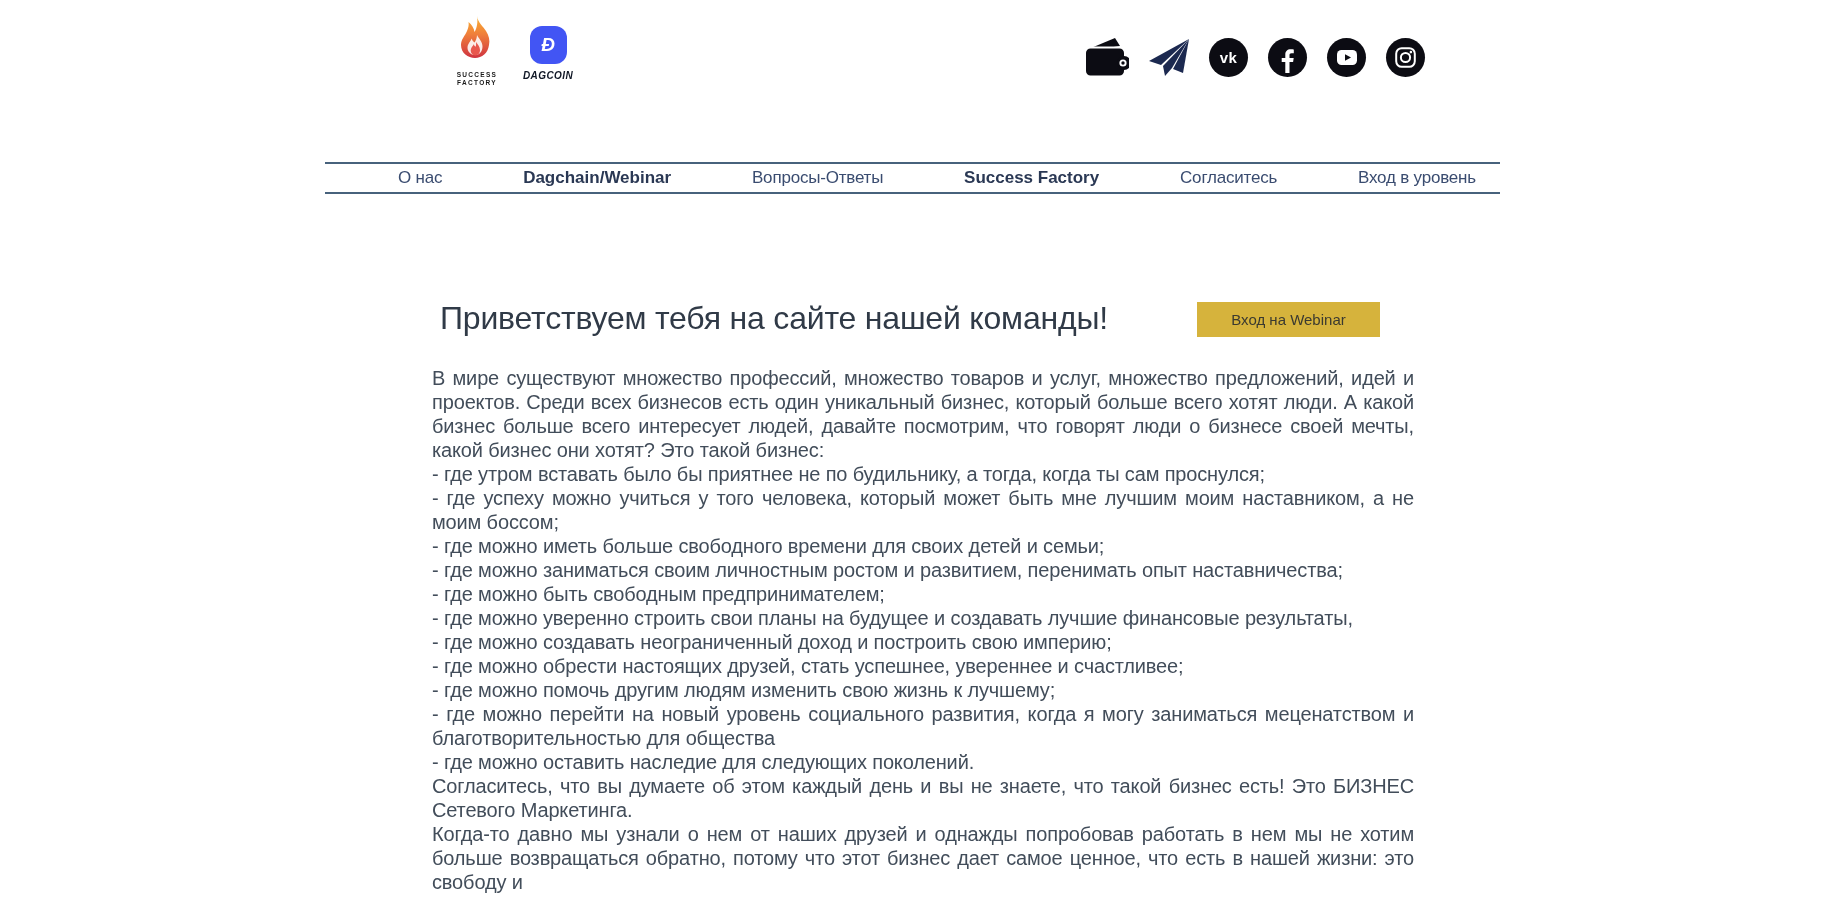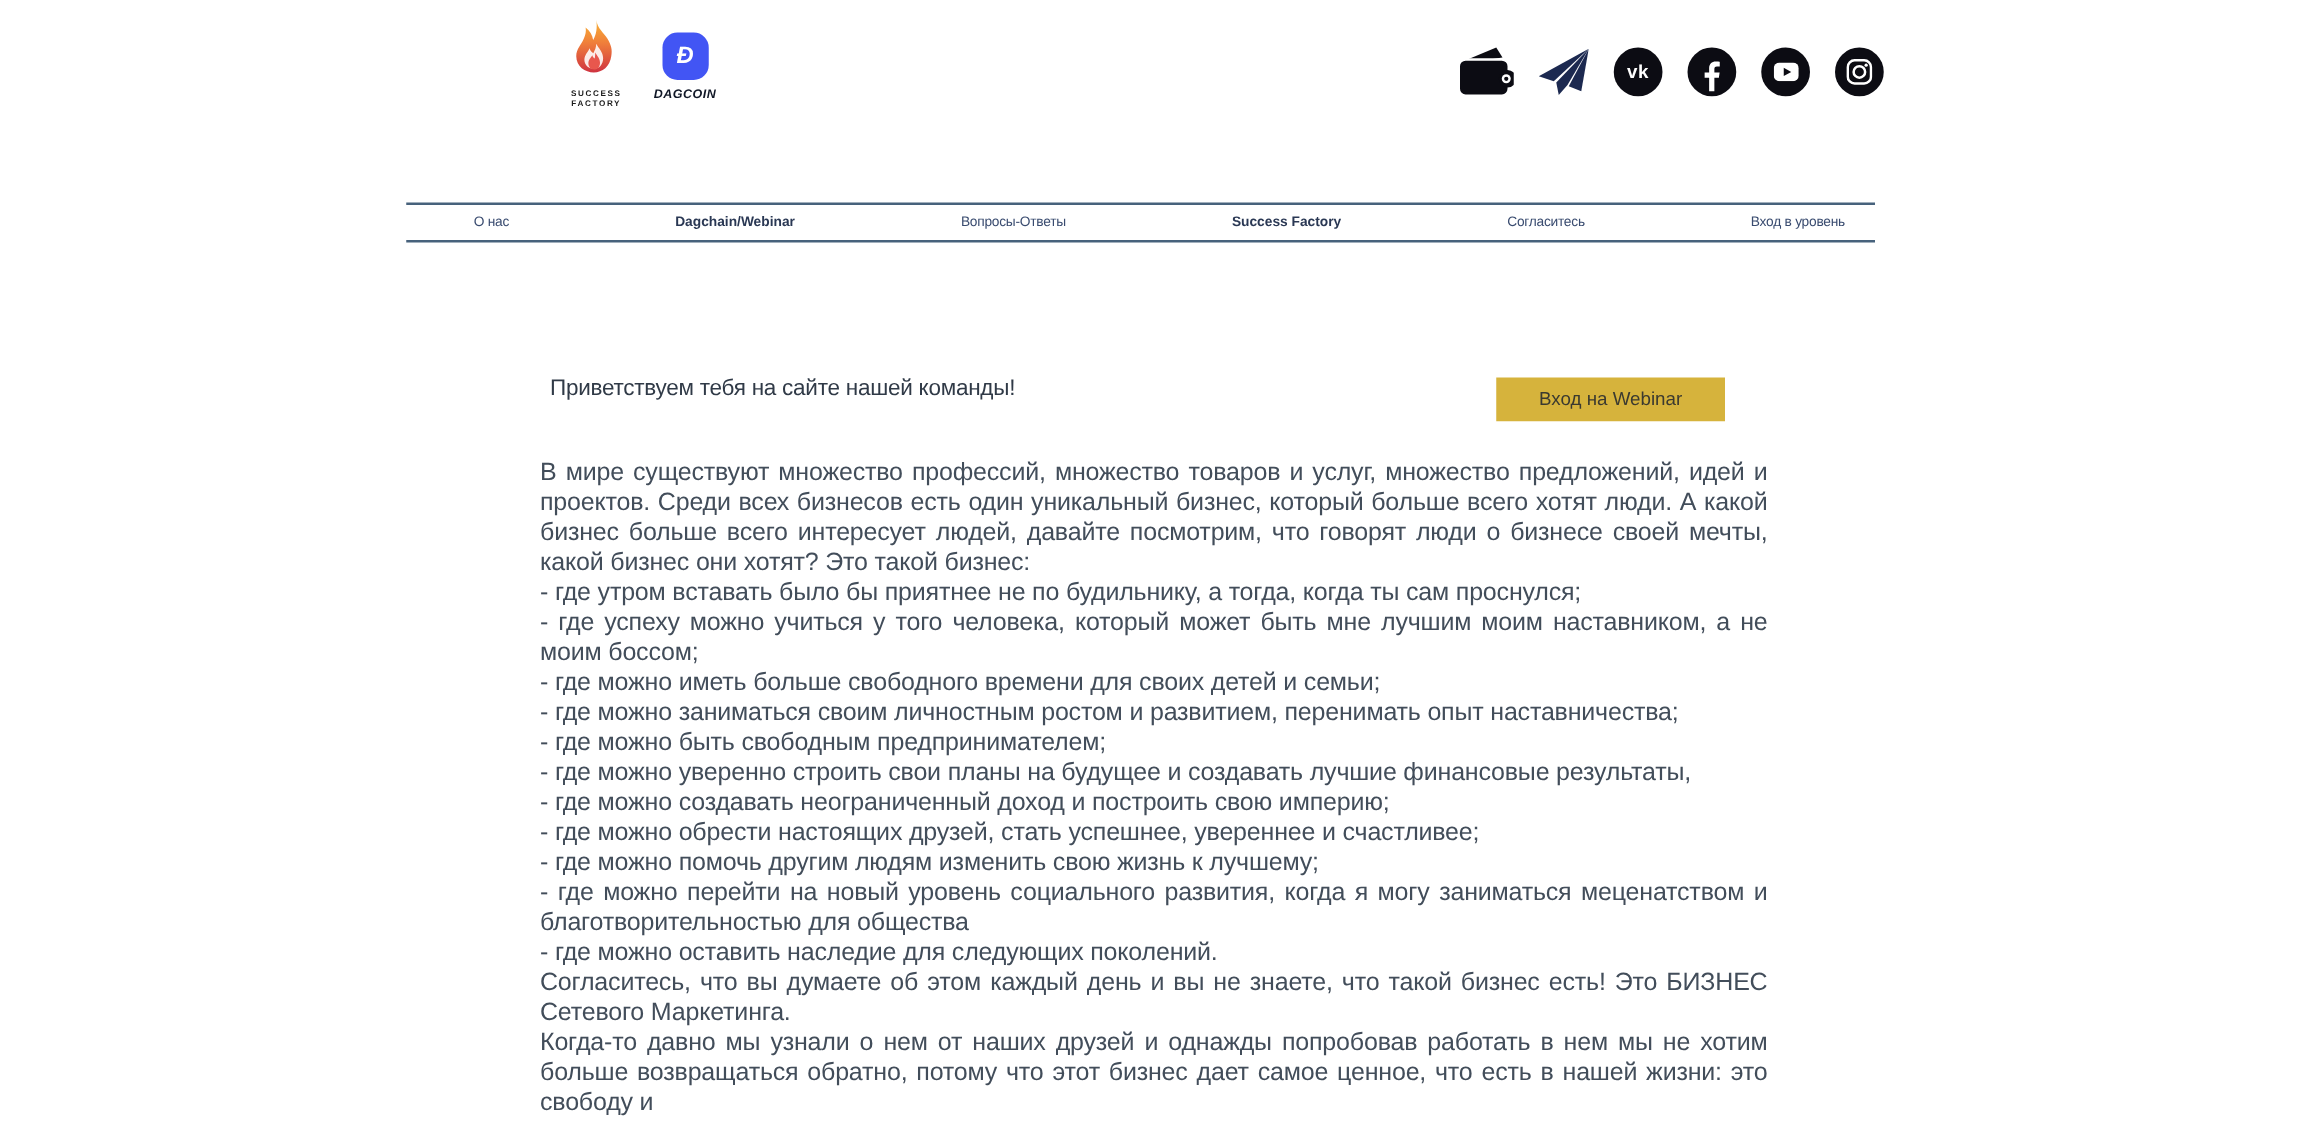--- a/index.html
+++ b/index.html
@@ -9,34 +9,34 @@
   }
   
   .sf-logo{position:absolute;left:448px;top:16px;width:58px;text-align:center;}
   .sf-text{margin-top:3px;font-size:6.5px;font-weight:700;color:#1a1a1a;letter-spacing:1.3px;line-height:8px;}
   .dag-logo{position:absolute;left:519px;top:26px;width:58px;text-align:center;}
   .dag-square{width:37px;height:38px;margin:0 auto;border-radius:12px;background:#4255f4;
     display:flex;align-items:center;justify-content:center;}
   .dag-symbol{color:#fff;font-weight:700;font-style:italic;font-size:19px;}
   .dag-label{margin-top:6px;font-size:10px;font-weight:700;font-style:italic;color:#101726;letter-spacing:.4px;}
   
-  .social{position:absolute;left:1166px;top:35px;height:44px;display:flex;align-items:center;gap:20px;}
+  .social{position:absolute;left:1084px;top:35px;height:44px;display:flex;align-items:center;gap:20px;}
   .sicon{display:flex;align-items:center;justify-content:center;cursor:pointer;}
   .sicon-circle{width:39px;height:39px;border-radius:50%;background:#0c0c13;
     display:flex;align-items:center;justify-content:center;overflow:hidden;}
   .vk-label{color:#fff;font-weight:800;font-size:15px;letter-spacing:.5px;}
   
   .nav{position:absolute;left:325px;top:162px;width:1175px;height:32px;
     border-top:2px solid #47627c;border-bottom:2px solid #47627c;
     display:flex;align-items:center;justify-content:space-between;
     padding:0 24px 0 54px;box-sizing:border-box;}
-  .nav a{font-size:11px;color:#3a4c70;text-decoration:none;letter-spacing:-.2px;cursor:pointer;white-space:nowrap;}
+  .nav a{font-size:17px;color:#3a4c70;text-decoration:none;letter-spacing:-.2px;cursor:pointer;white-space:nowrap;margin-left:19px;}
   .nav a.bold{font-weight:700;color:#2a3854;letter-spacing:0;}
   
-  .heading{position:absolute;left:440px;top:300px;margin:0;font-size:18px;font-weight:400;
+  .heading{position:absolute;left:440px;top:300px;margin:0;font-size:32px;font-weight:400;
     color:#303a47;letter-spacing:-.2px;}
   .webinar-btn{position:absolute;left:1197px;top:302px;width:183px;height:35px;border:none;
     background:#d6b33c;color:#3b3a30;font-size:15px;font-family:"Liberation Sans",sans-serif;
     display:flex;align-items:center;justify-content:center;cursor:pointer;}
   
   .content{position:absolute;left:432px;top:366px;width:982px;color:#424d5a;
     font-size:20px;line-height:24px;letter-spacing:-.15px;}
   .content p{margin:0;text-align:justify;}
 </style>
 </head>

